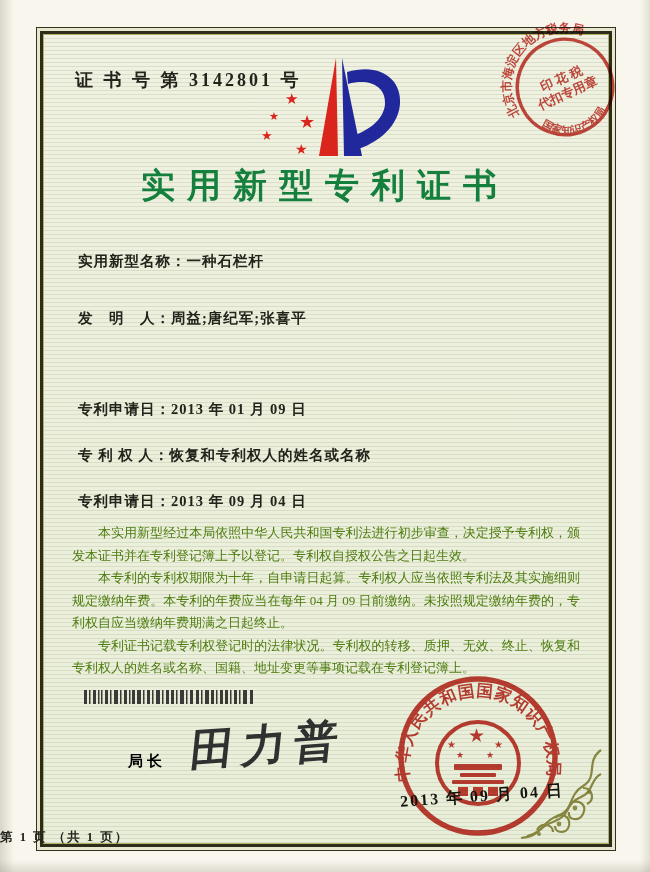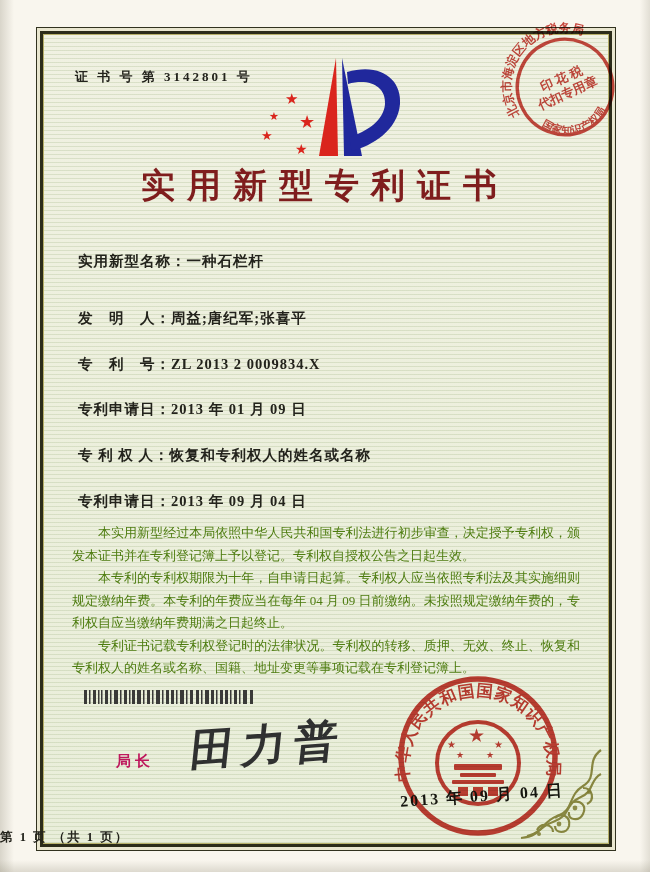--- a/index.html
+++ b/index.html
@@ -16,31 +16,31 @@
                linear-gradient(0deg,rgba(120,115,95,.22) 0,rgba(0,0,0,0) 12px);}
   .frame{position:absolute;left:36px;right:34px;top:27px;bottom:21px;
     border:1.5px solid #32321f;padding:3px;background:#e9e6cf;}
   .frame-inner{position:relative;width:100%;height:100%;box-sizing:border-box;
     border:3.5px solid #2c2c1a;
     background:
       repeating-linear-gradient(180deg, rgba(165,184,138,.30) 0 1px, rgba(0,0,0,0) 1px 4px),
       linear-gradient(180deg,#f0f1e2 0%,#ecefdc 55%,#e9eeda 100%);
     box-shadow:inset 0 0 0 1px #b7b06a;}
   .abs{position:absolute;}
-  .cert-no{left:75px;top:68px;font-size:13px;letter-spacing:3px;color:#23231c;font-weight:600;}
+  .cert-no{left:75px;top:68px;font-size:18px;letter-spacing:3px;color:#23231c;font-weight:600;}
   .logo{left:255px;top:52px;width:150px;height:112px;}
   .title{left:0;right:0;top:163px;text-align:center;font-size:34px;font-weight:700;
-    letter-spacing:12px;color:#7f1d1d;}
+    letter-spacing:12px;color:#15803d;}
   .field{left:78px;font-size:14.5px;font-weight:600;color:#23231c;letter-spacing:1px;white-space:nowrap;text-align:right;}
   .field .val{font-weight:600;}
   .body-text{left:72px;width:508px;top:522px;font-size:13px;line-height:22.5px;
     color:#4d7c0f;text-align:justify;}
   .body-text p{margin:0;text-indent:2em;}
   .barcode{left:84px;top:690px;width:172px;height:14px;}
-  .signer{left:116px;top:752px;font-size:15px;letter-spacing:4px;color:#be185d;font-weight:600;}
+  .signer{left:128px;top:752px;font-size:15px;letter-spacing:4px;color:#000000;font-weight:600;}
   .signature{left:190px;top:716px;font-size:44px;color:#17171a;
     font-family:"DejaVu Sans",sans-serif;font-weight:700;
     transform:rotate(-4deg) skewX(-10deg);letter-spacing:8px;opacity:.88;}
   .seal-main{left:390px;top:668px;width:176px;height:176px;opacity:.93;mix-blend-mode:multiply;}
   .seal-date{left:400px;top:786px;font-size:16px;font-weight:700;color:#15150f;
     transform:rotate(-4deg);letter-spacing:2px;white-space:nowrap;}
   .seal-tax{left:492px;top:14px;width:146px;height:146px;transform:rotate(-24deg);
     opacity:.88;mix-blend-mode:multiply;}
   .flourish{right:0;bottom:0;width:96px;height:100px;}
   .footer{left:0;right:0;top:829px;text-align:left;font-size:12.5px;color:#23231c;
@@ -88,23 +88,20 @@
     <path d="M92,20 C126,10 147,28 145,52 C143,78 117,94 97,99 L94,85 C112,80 129,68 130,52 C131,34 114,26 93,32 Z" fill="#20289c"></path>
   </svg>
 
   <div class="abs title">实用新型专利证书</div>
 
   <div class="abs field" style="top:252px">
     <span>实用新型名称：</span><span class="val">一种石栏杆</span>
   </div>
   <div class="abs field" style="top:309px">
     <span>发　明　人：</span><span class="val">周益;唐纪军;张喜平</span>
-  </div>
-  <div class="abs field" style="top:355px">
-    <span>专　利　号：</span><span class="val">ZL 2013 2 0009834.X</span>
   </div>
   <div class="abs field" style="top:400px">
     <span>专利申请日：</span><span class="val">2013 年 01 月 09 日</span>
   </div>
   <div class="abs field" style="top:446px">
     <span>专 利 权 人：</span><span class="val">恢复和专利权人的姓名或名称</span>
   </div>
   <div class="abs field" style="top:492px">
     <span>专利申请日：</span><span class="val">2013 年 09 月 04 日</span>
   </div>

